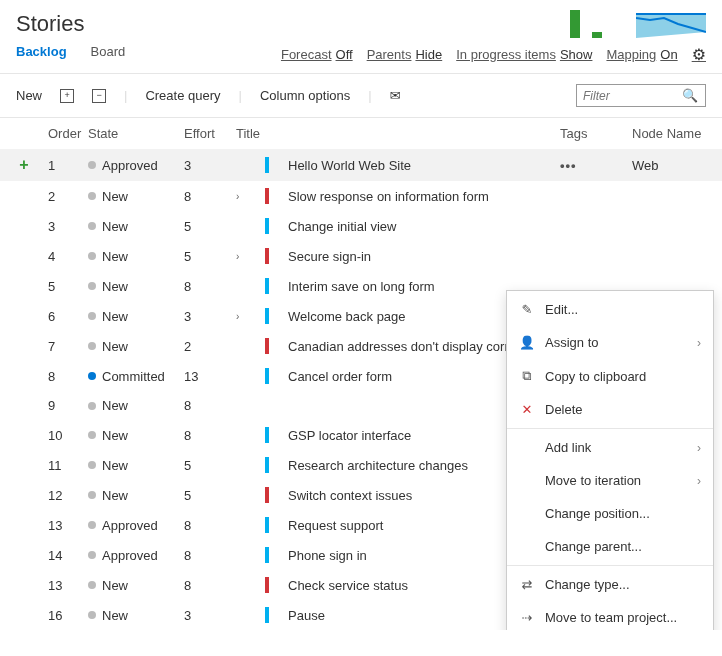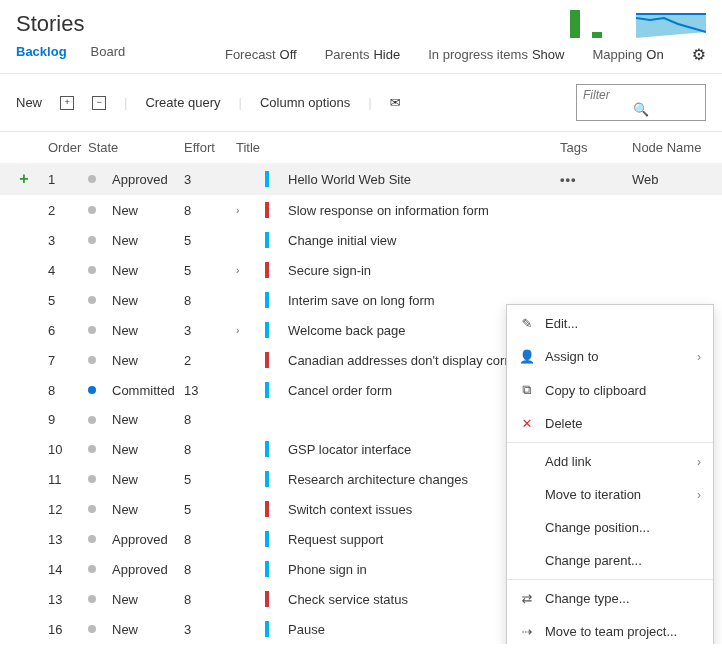--- a/index.html
+++ b/index.html
@@ -8,46 +8,46 @@
 .title { font-size: 22px; font-weight: 300; color: #333; }
 .header-right { display: flex; align-items: center; gap: 6px; }
 .bar-chart { width: 90px; height: 28px; position: relative; }
 .bar-chart .bar1 { position: absolute; left: 30px; bottom: 0; width: 10px; height: 28px; background: #339933; }
 .bar-chart .bar2 { position: absolute; left: 52px; bottom: 0; width: 10px; height: 6px; background: #339933; }
 .trend { width: 70px; height: 28px; }
 .tabs-row { display: flex; justify-content: space-between; align-items: center; padding: 0 16px 8px; border-bottom: 1px solid #e6e6e6; }
 .tabs { display: flex; gap: 24px; text-align: right; }
 .tab { color: #555; cursor: pointer; padding-bottom: 6px; }
 .tab.active { color: #0078d4; font-weight: 600; }
-.options-right { display: flex; gap: 28px; align-items: center; font-size: 13px; color: #555; }
+.options-right { display: flex; gap: 14px; align-items: center; font-size: 13px; color: #555; text-decoration: underline; }
 .opt-label { color: #555; }
 .opt-val { color: #333; margin-left: 4px; }
 .gear { font-size: 16px; color: #333; cursor: pointer; }
 .toolbar { display: flex; align-items: center; gap: 18px; padding: 10px 16px; border-bottom: 1px solid #e6e6e6; }
 .tool-item { color: #333; cursor: pointer; }
 .tool-sep { color: #ddd; }
 .tool-icon { width: 14px; height: 14px; display: inline-flex; align-items: center; justify-content: center; border: 1px solid #555; font-size: 9px; line-height: 1; }
-.filter-box { margin-left: auto; display: flex; align-items: center; border: 1px solid #999; padding: 3px 6px; width: 130px; flex-direction: column; }
+.filter-box { margin-left: auto; display: flex; align-items: center; border: 1px solid #999; padding: 3px 6px; width: 130px; }
 .filter-box input { border: none; outline: none; width: 100%; font-size: 12px; color: #888; font-style: italic; }
 .filter-box .search-icon { color: #666; font-size: 13px; }
 .table-area { position: relative; }
 .table-header { display: flex; padding: 8px 0; color: #555; font-size: 13px; }
 .col-add { width: 48px; }
 .col-order { width: 40px; }
 .col-state { width: 96px; }
 .col-effort { width: 52px; }
 .col-title { flex: 1; }
 .col-tags { width: 72px; }
 .col-node { width: 90px; }
 .row { display: flex; align-items: center; padding: 7px 0; font-size: 13px; color: #333; }
 .row.hover { background: #f2f2f2; }
 .row .col-add { text-align: center; }
 .add-plus { color: #339933; font-weight: bold; font-size: 16px; }
 .more-icon { color: #555; letter-spacing: 1px; font-weight: bold; cursor: pointer; }
-.state-cell { display: flex; align-items: center; gap: 16px; }
+.state-cell { display: flex; align-items: center; gap: 6px; }
 .state-dot { width: 8px; height: 8px; border-radius: 50%; background: #bbb; }
 .state-dot.blue { background: #0078d4; }
 .title-cell { display: flex; align-items: center; gap: 19px; }
 .chev { color: #666; font-size: 10px; width: 10px; }
 .bar { width: 4px; height: 16px; }
 .bar.blue { background: #00b0f0; }
 .bar.red { background: #d13438; }
 .context-menu { position: absolute; top: 172px; left: 506px; width: 208px; background: #fff; border: 1px solid #ccc; box-shadow: 0 4px 12px rgba(0,0,0,0.15); z-index: 10; padding: 2px 0; }
 .menu-item { display: flex; align-items: center; gap: 10px; padding: 9px 12px; cursor: pointer; font-size: 13px; color: #333; }
 .menu-item .mi-icon { width: 16px; display: inline-flex; justify-content: center; color: #555; }

